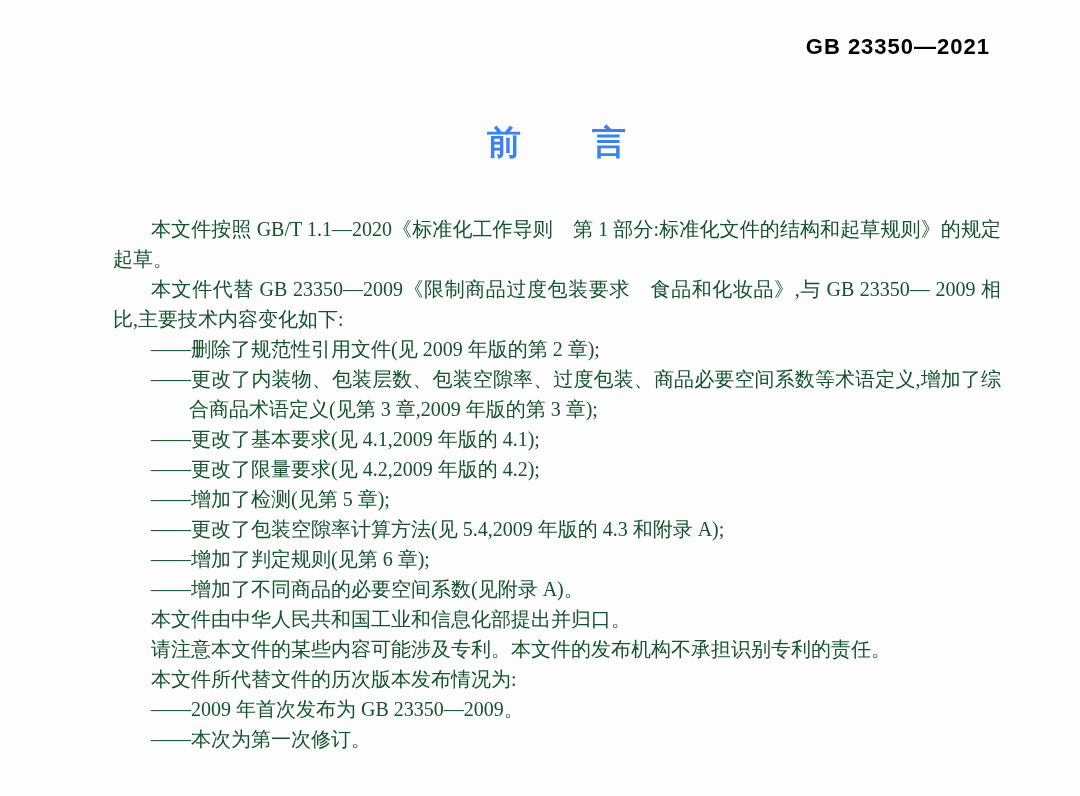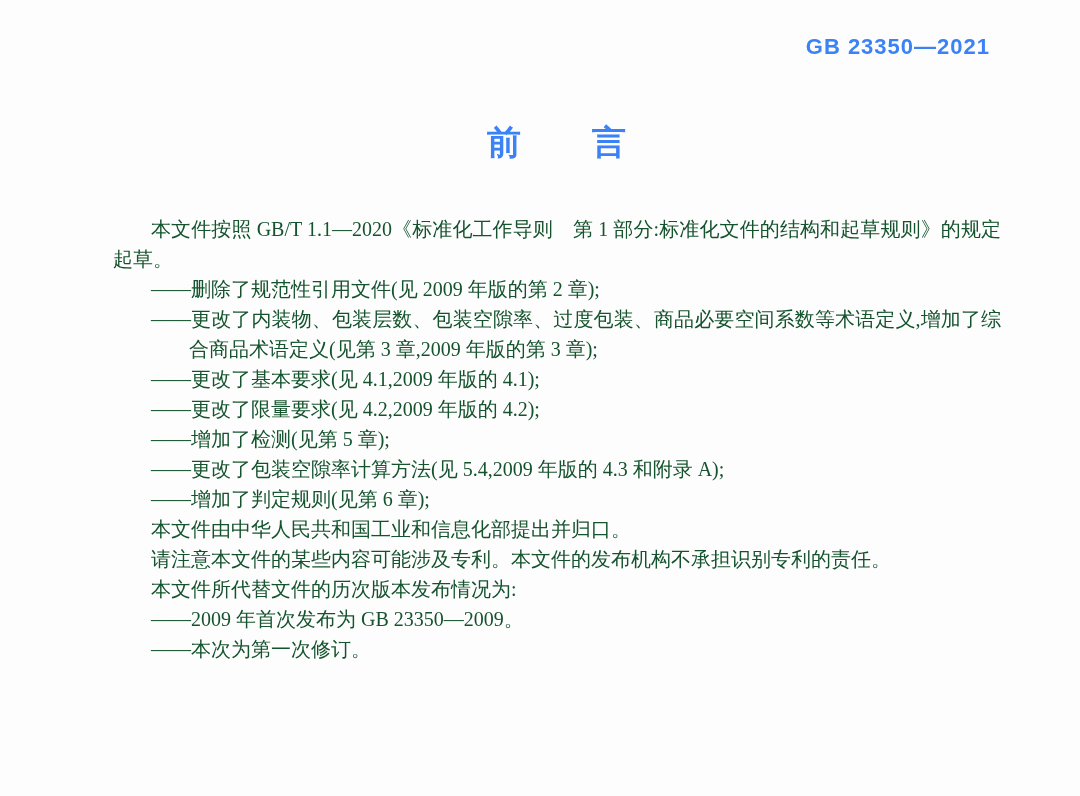--- a/index.html
+++ b/index.html
@@ -19,21 +19,21 @@
   .doc-number {
     position: absolute;
     top: 34px;
     left: 0;
     width: 990px;
     text-align: right;
     font-family: "Liberation Sans", "DejaVu Sans", sans-serif;
     font-weight: 700;
     font-size: 22px;
     letter-spacing: 1px;
-    color: #3b82f6;
+    color: #000000;
   }
   .doc-title {
     position: absolute;
     top: 120px;
     left: 113px;
     width: 888px;
     text-align: center;
     font-family: "Liberation Sans", "DejaVu Sans", sans-serif;
     font-weight: 700;
     font-size: 34px;
@@ -59,26 +59,28 @@
   }
 </style>
 </head>
 <body>
 
 <div class="page">
   <div class="doc-number">GB 23350—2021</div>
   <div class="doc-title">前　　言</div>
   <div class="doc-body">
       <div class="para">本文件按照 GB/T 1.1—2020《标准化工作导则　第 1 部分:标准化文件的结构和起草规则》的规定起草。</div>
+      <div class="para">本文件代替 GB 23350—2009《限制商品过度包装要求　食品和化妆品》,与 GB 23350— 2009 相比,主要技术内容变化如下:</div>
       <div class="dash-item">——删除了规范性引用文件(见 2009 年版的第 2 章);</div>
       <div class="dash-item">——更改了内装物、包装层数、包装空隙率、过度包装、商品必要空间系数等术语定义,增加了综合商品术语定义(见第 3 章,2009 年版的第 3 章);</div>
       <div class="dash-item">——更改了基本要求(见 4.1,2009 年版的 4.1);</div>
       <div class="dash-item">——更改了限量要求(见 4.2,2009 年版的 4.2);</div>
       <div class="dash-item">——增加了检测(见第 5 章);</div>
       <div class="dash-item">——更改了包装空隙率计算方法(见 5.4,2009 年版的 4.3 和附录 A);</div>
       <div class="dash-item">——增加了判定规则(见第 6 章);</div>
+      <div class="dash-item">——增加了不同商品的必要空间系数(见附录 A)。</div>
       <div class="para">本文件由中华人民共和国工业和信息化部提出并归口。</div>
       <div class="para">请注意本文件的某些内容可能涉及专利。本文件的发布机构不承担识别专利的责任。</div>
       <div class="para">本文件所代替文件的历次版本发布情况为:</div>
       <div class="dash-item">——2009 年首次发布为 GB 23350—2009。</div>
       <div class="dash-item">——本次为第一次修订。</div>
     </div>
 </div>
 
 </body></html>

